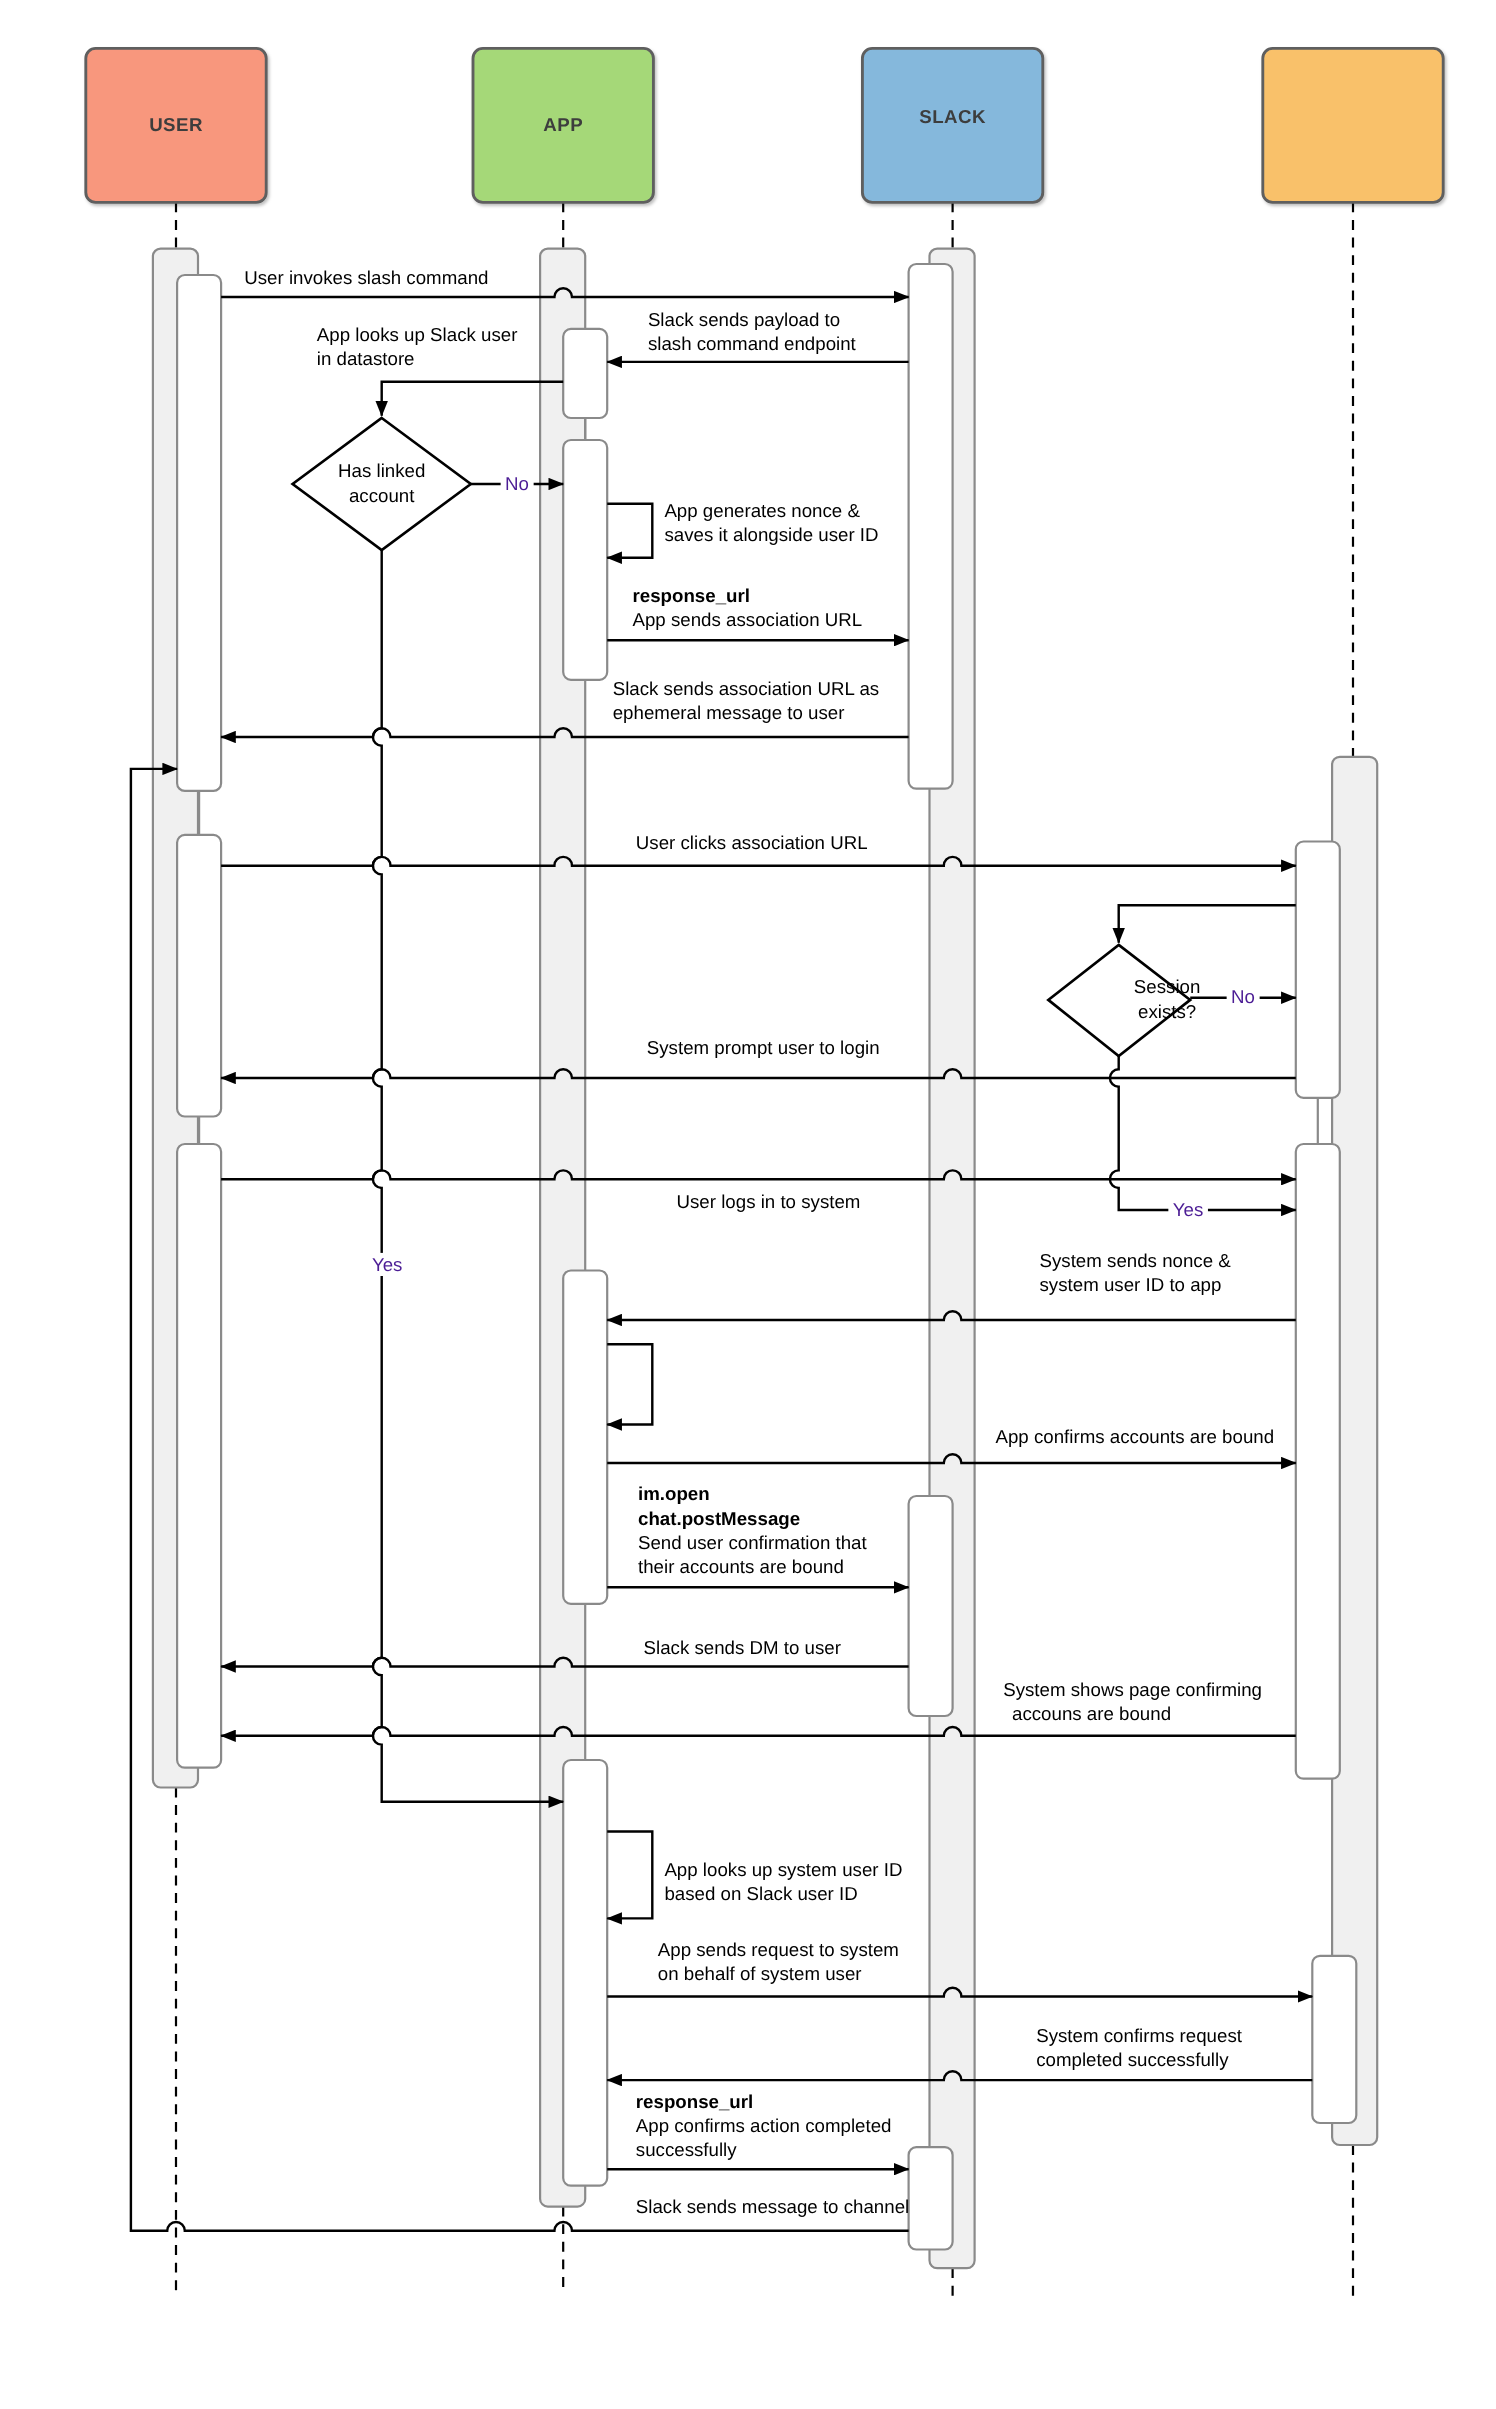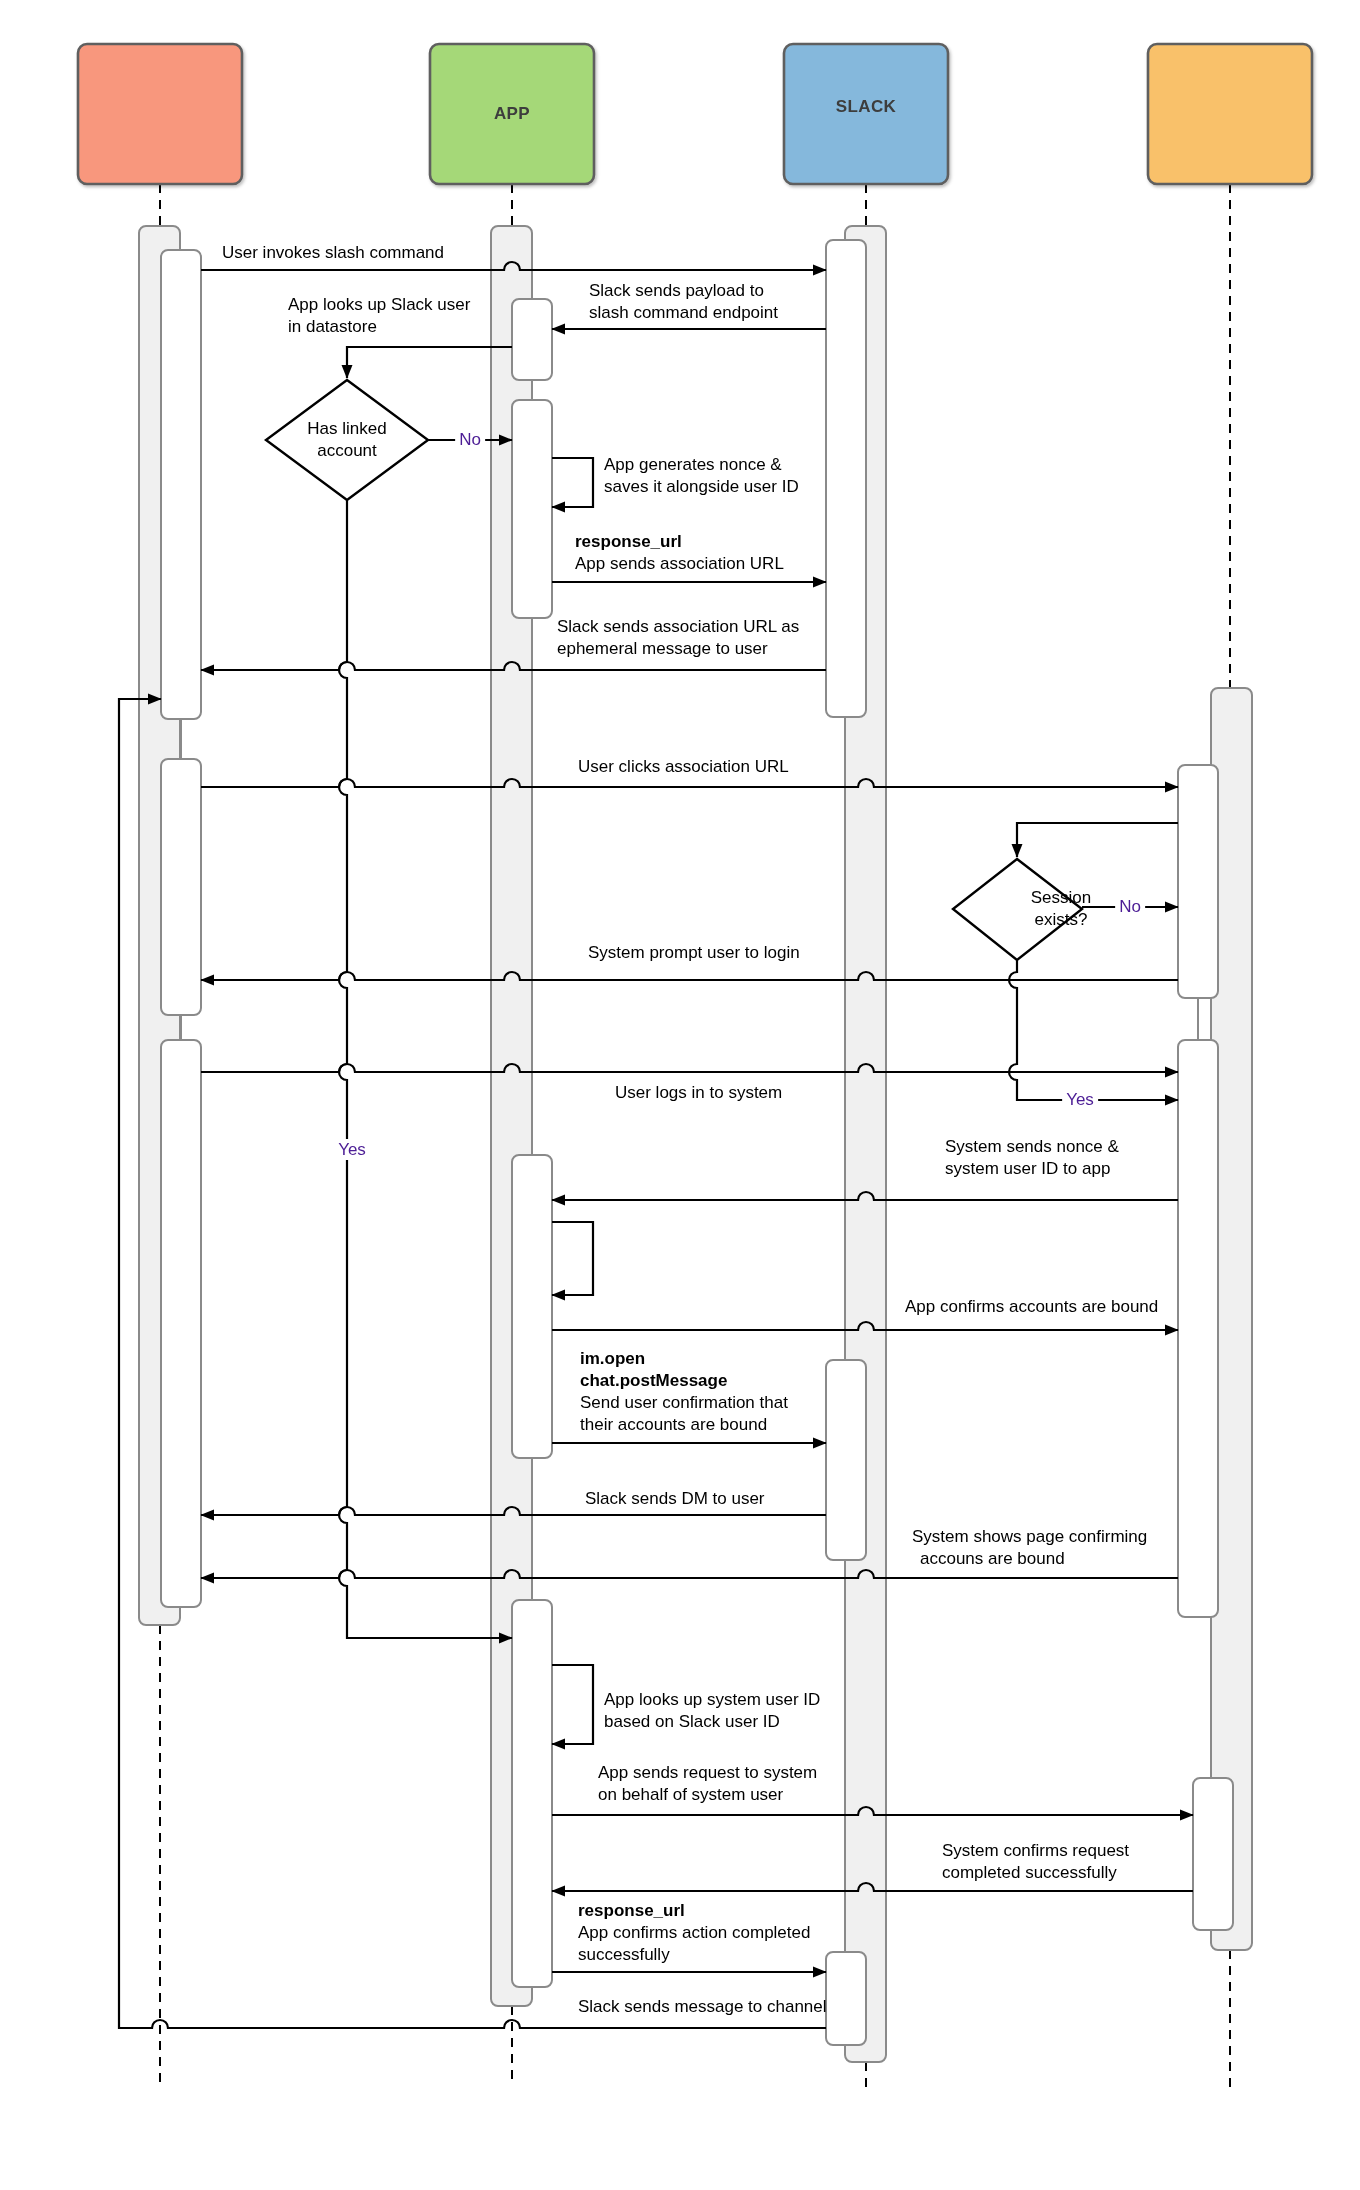--- a/index.html
+++ b/index.html
@@ -105,20 +105,23 @@
   </g>
 
   <g stroke-width="2.6" filter="url(#ds)">
     <rect x="78" y="44" width="164" height="140" rx="9" stroke="#5E5E5E" fill="#F8977D"></rect>
     <rect x="430" y="44" width="164" height="140" rx="9" stroke="#5E5E5E" fill="#A5D878"></rect>
     <rect x="784" y="44" width="164" height="140" rx="9" stroke="#5E5E5E" fill="#85B8DC"></rect>
     <rect x="1148" y="44" width="164" height="140" rx="9" stroke="#5E5E5E" fill="#F9C16A"></rect>
   </g>
 </svg>
 
+<div class="actor-label" style="left:78px;top:44px;width:164px;height:140px;">
+      <span>USER</span>
+    </div>
 <div class="actor-label" style="left:430px;top:44px;width:164px;height:140px;">
       <span>APP</span>
     </div>
 <div class="actor-label" style="left:784px;top:44px;width:164px;height:126px;">
       <span>SLACK</span>
     </div>
 
 <div class="dlabel" style="left:347px;top:418px;">
   <div>Has linked</div>
   <div>account</div>

